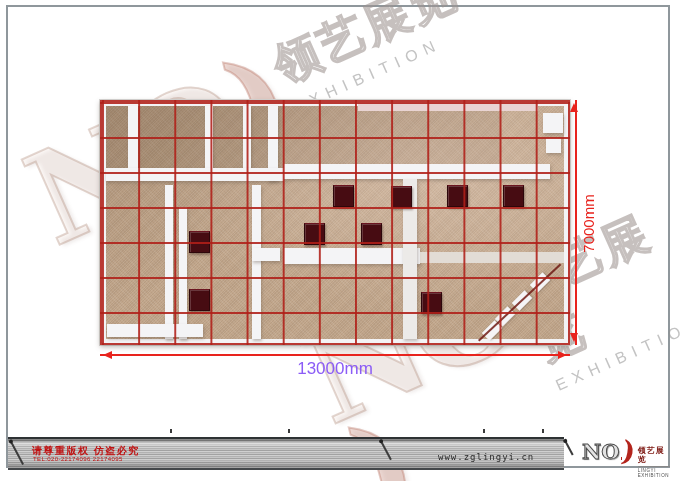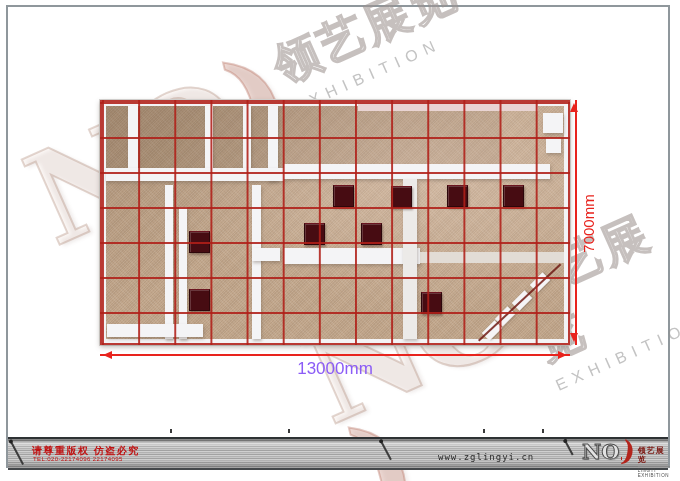--- a/index.html
+++ b/index.html
@@ -61,21 +61,21 @@
   .dim-v{position:absolute;left:575px;top:100px;width:0;height:245px;border-left:2px solid #e8231d;}
   .dim-v::before{content:"";position:absolute;top:-1px;left:-7px;border:4px solid transparent;
         border-bottom:9px solid #e8231d;}
   .dim-v::after{content:"";position:absolute;bottom:-1px;left:-7px;border:4px solid transparent;
         border-top:9px solid #e8231d;}
   .dim-v .lbl{position:absolute;left:-24px;top:50%;margin-top:-8px;width:70px;text-align:center;
         transform:rotate(-90deg);color:#e8231d;font-size:15px;}
 
   
   .tick{position:absolute;width:2px;height:4px;background:#3a3a3a;top:429px;}
-  .footer{position:absolute;left:8px;top:437px;width:660px;height:33px;box-sizing:border-box;
+  .footer{position:absolute;left:8px;top:437px;width:556px;height:33px;box-sizing:border-box;
         border-top:2px solid #2e3234;border-bottom:2px solid #43474a;
         background-image:linear-gradient(180deg,rgba(0,0,0,.35) 0 2px,rgba(255,255,255,.3) 3px 6px,
                          rgba(255,255,255,0) 9px 22px,rgba(0,0,0,.22) 27px 29px),
                          repeating-linear-gradient(180deg,#d0d0d0 0 1px,#b2b2b2 1px 2px,#c6c6c6 2px 3px,#a2a2a2 3px 4px);}
   .slash{position:absolute;width:2px;background:#3c3c3c;transform:rotate(-28deg);}
   .slash::before{content:"";position:absolute;left:-1px;top:-2px;width:4px;height:4px;
         border-radius:50%;background:#222;}
   .f-notice{position:absolute;left:24px;top:5px;color:#c01212;font-weight:bold;font-size:10px;
         letter-spacing:1.5px;white-space:nowrap;}
   .f-tel{position:absolute;left:25px;top:17px;color:#c01212;font-size:6px;letter-spacing:.4px;

